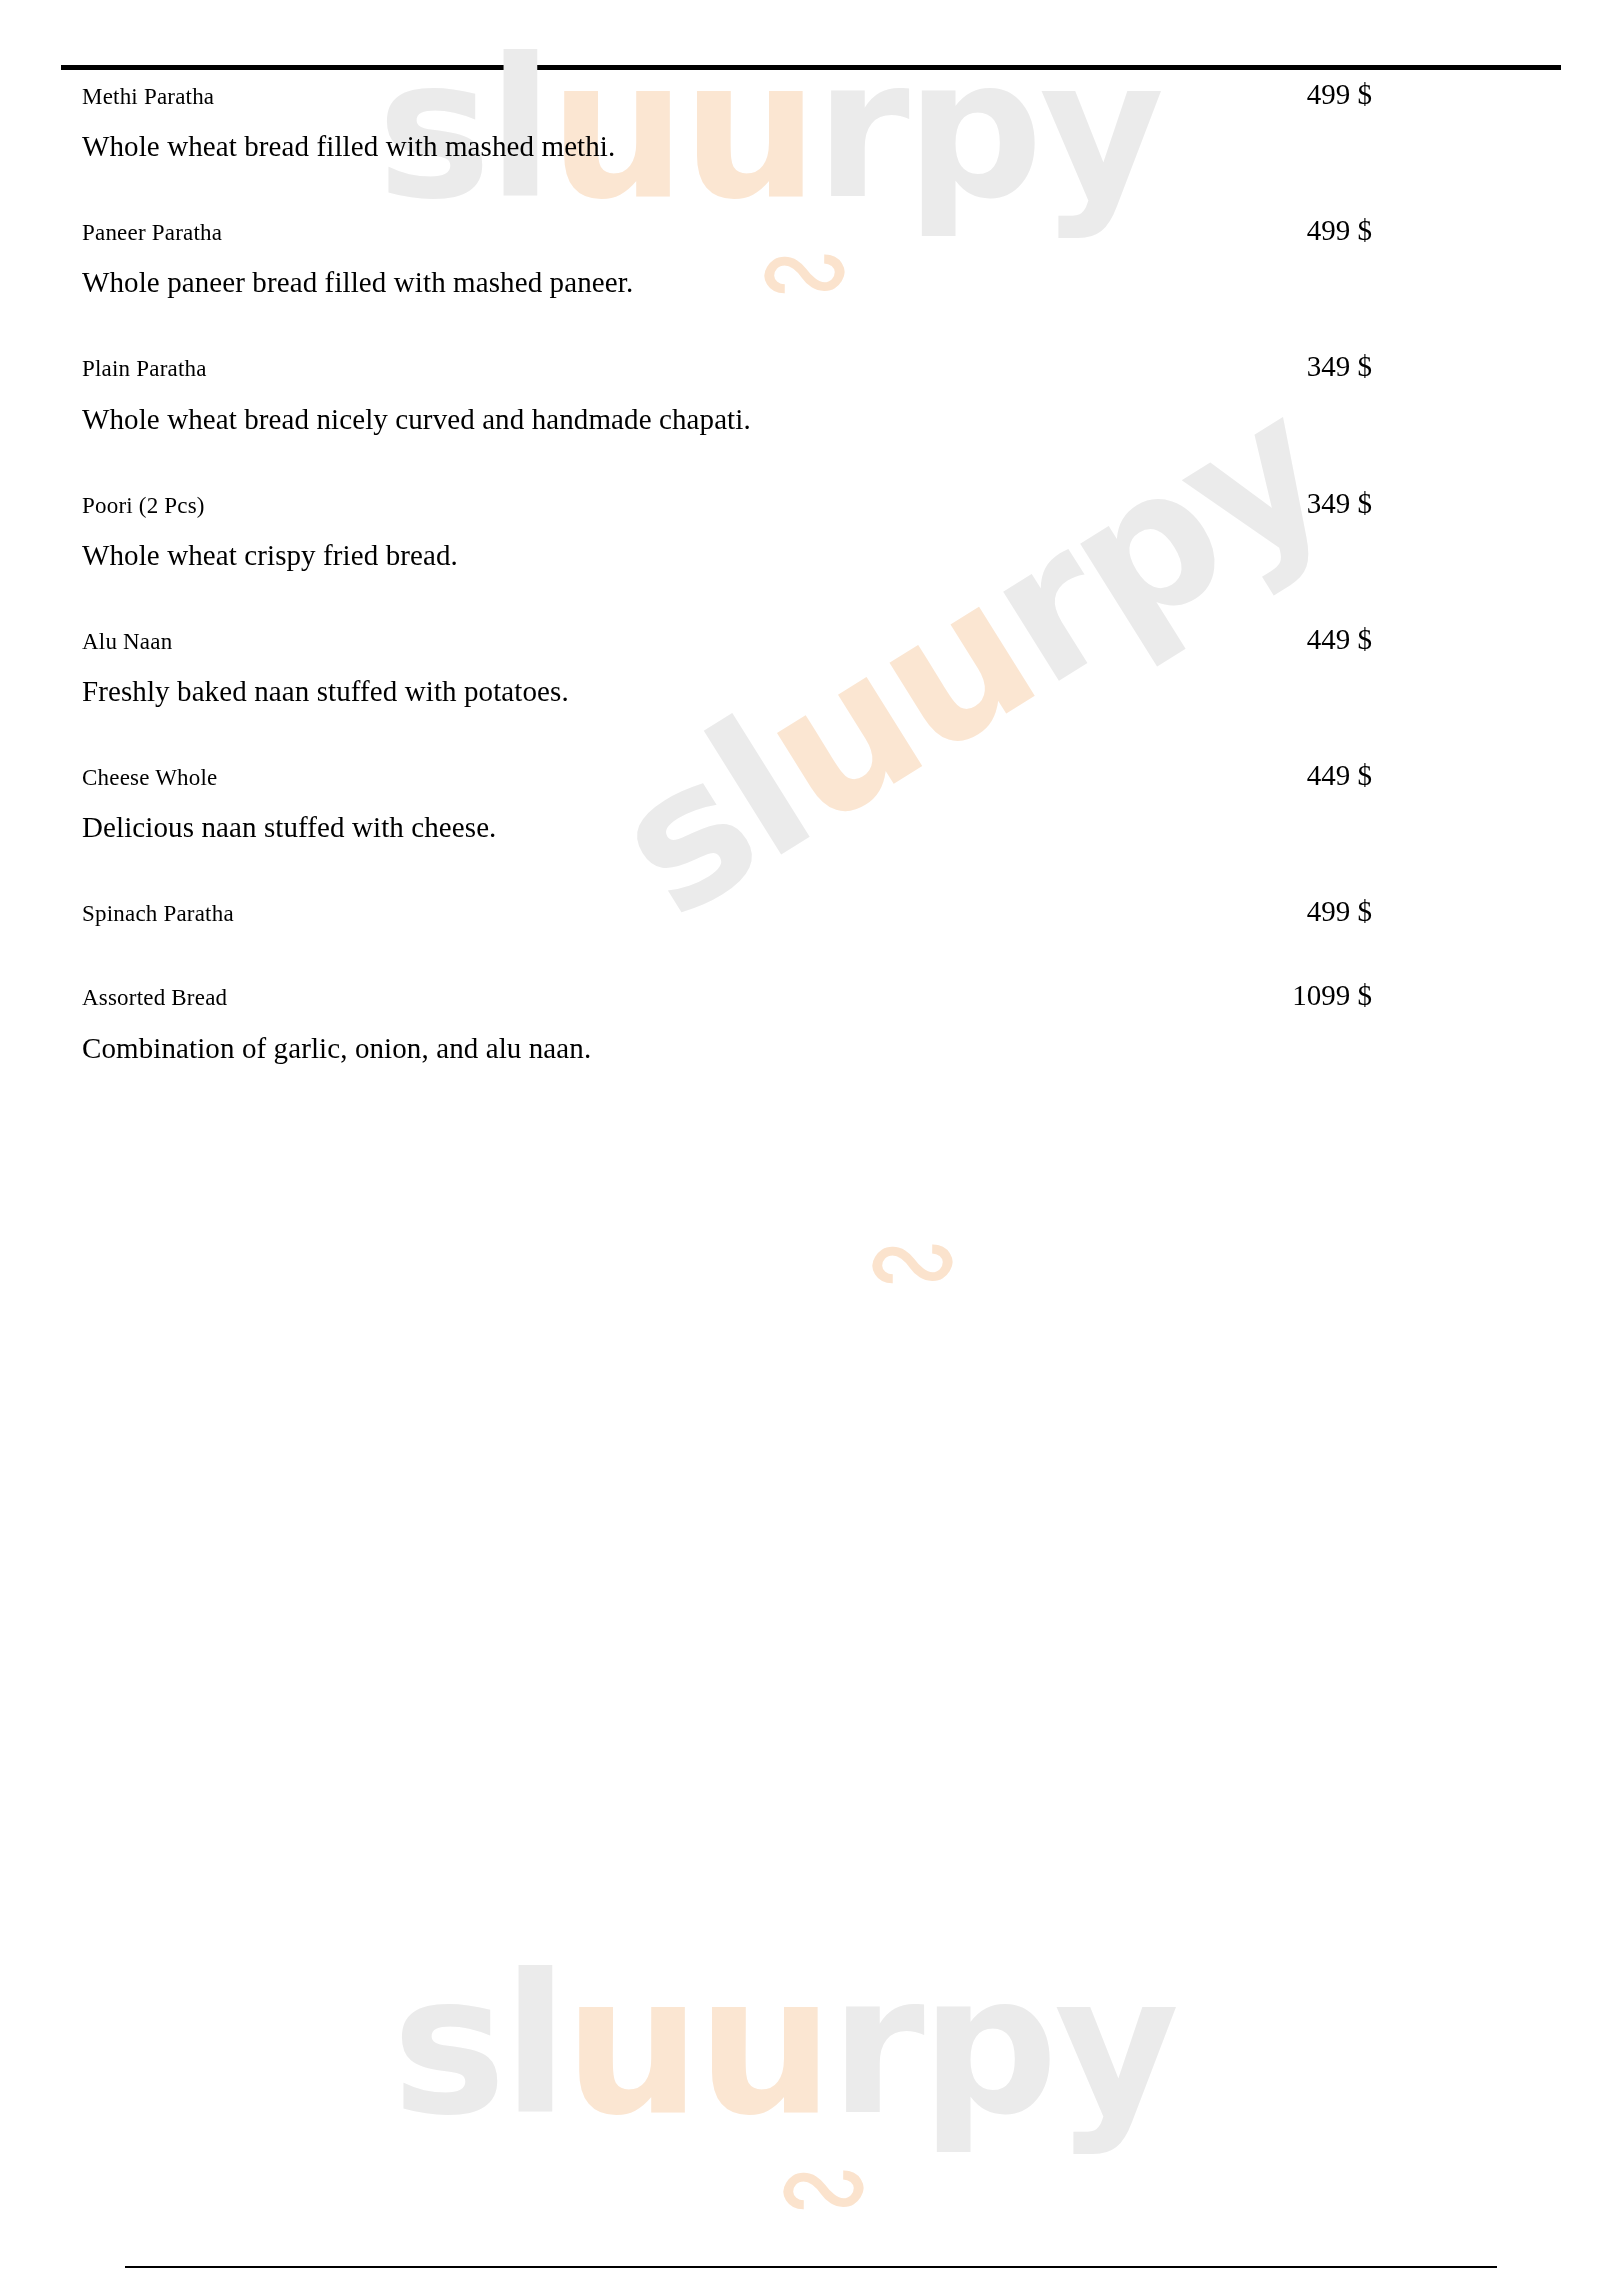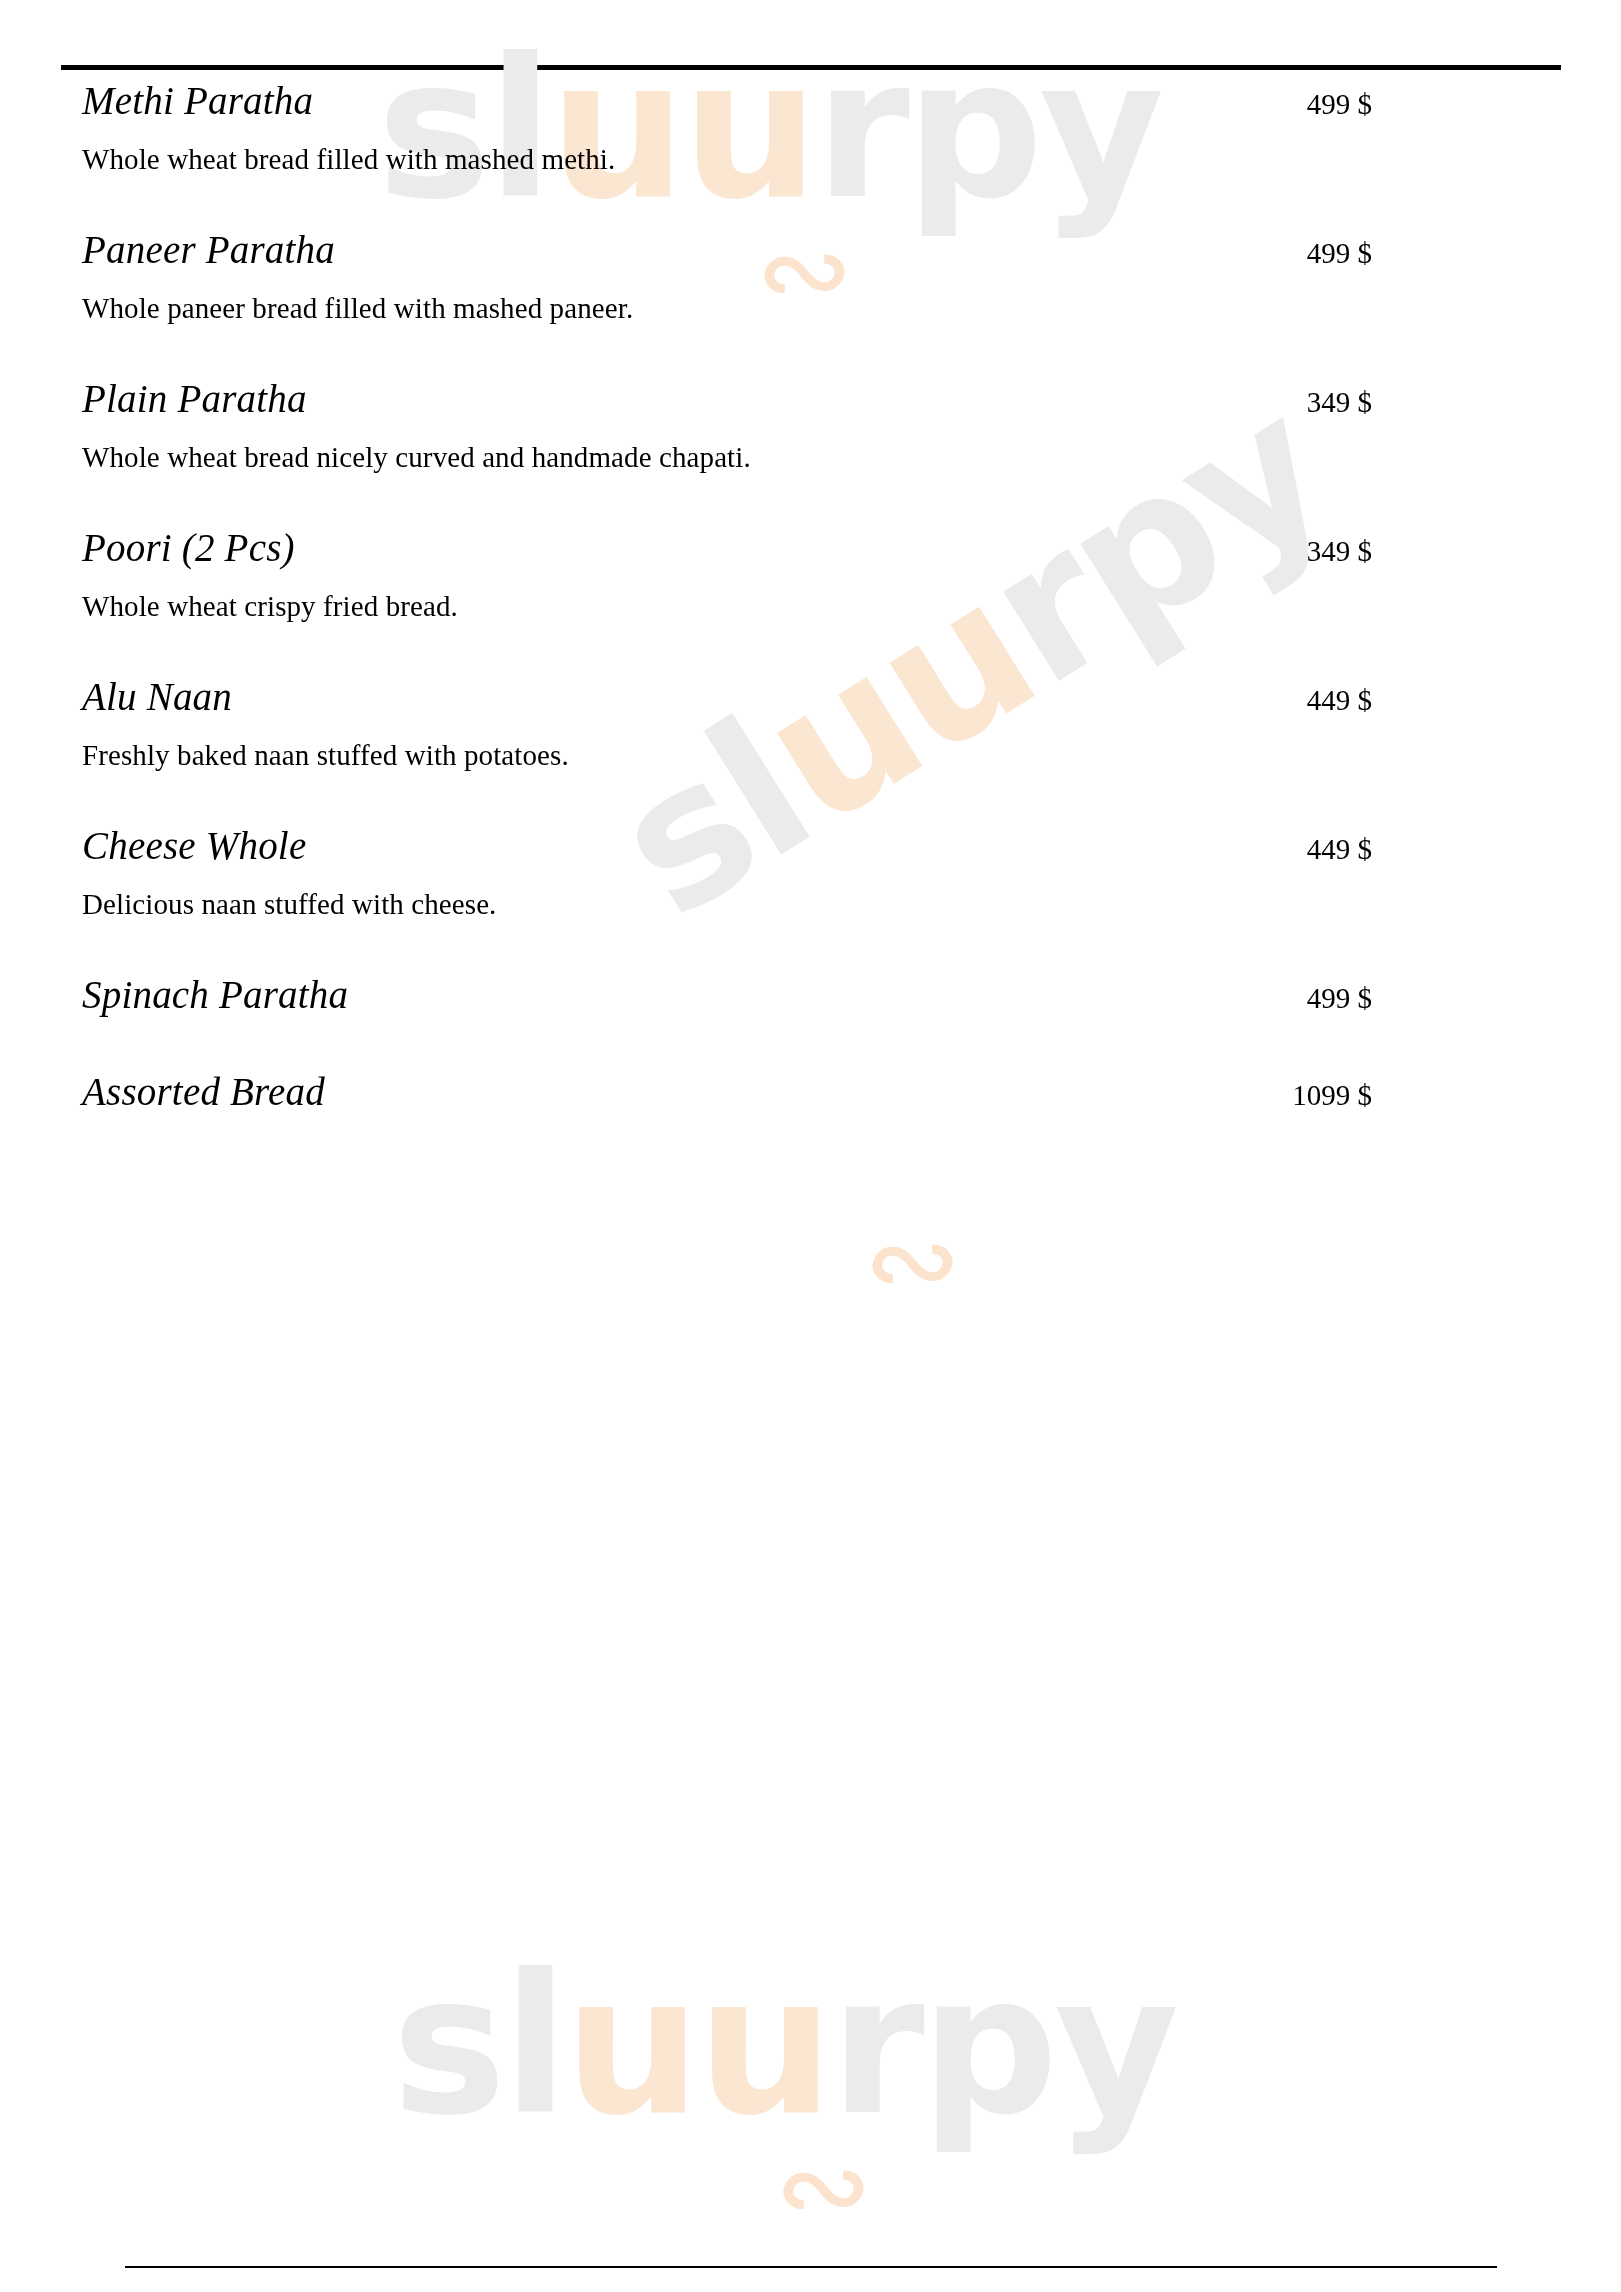--- a/index.html
+++ b/index.html
@@ -91,24 +91,23 @@
   .item {
     margin: 0 0 47px 0;
     position: relative;
   }
   .item-head {
     display: flex;
     align-items: baseline;
     justify-content: space-between;
   }
   .item-name {
-    font-size: 39px;
+    font-size: 23px;
     line-height: 1.28;
     letter-spacing: 0.2px;
-    font-style: italic;
   }
   .item-price {
     font-size: 29px;
     line-height: 1.28;
     white-space: nowrap;
     text-align: left;
     padding-left: 29px;
   }
   .item-desc {
     font-size: 29px;
@@ -194,20 +193,21 @@
         <span class="item-name">Spinach Paratha</span>
         <span class="item-price">499 $</span>
       </div>
     </div>
 
     <div class="item">
       <div class="item-head">
         <span class="item-name">Assorted Bread</span>
         <span class="item-price">1099 $</span>
       </div>
+      <div class="item-desc">Combination of garlic, onion, and alu naan.</div>
     </div>
 
   </div>
 
   <div class="rule-bottom"></div>
 
 </div>
 
 
 </body></html>

